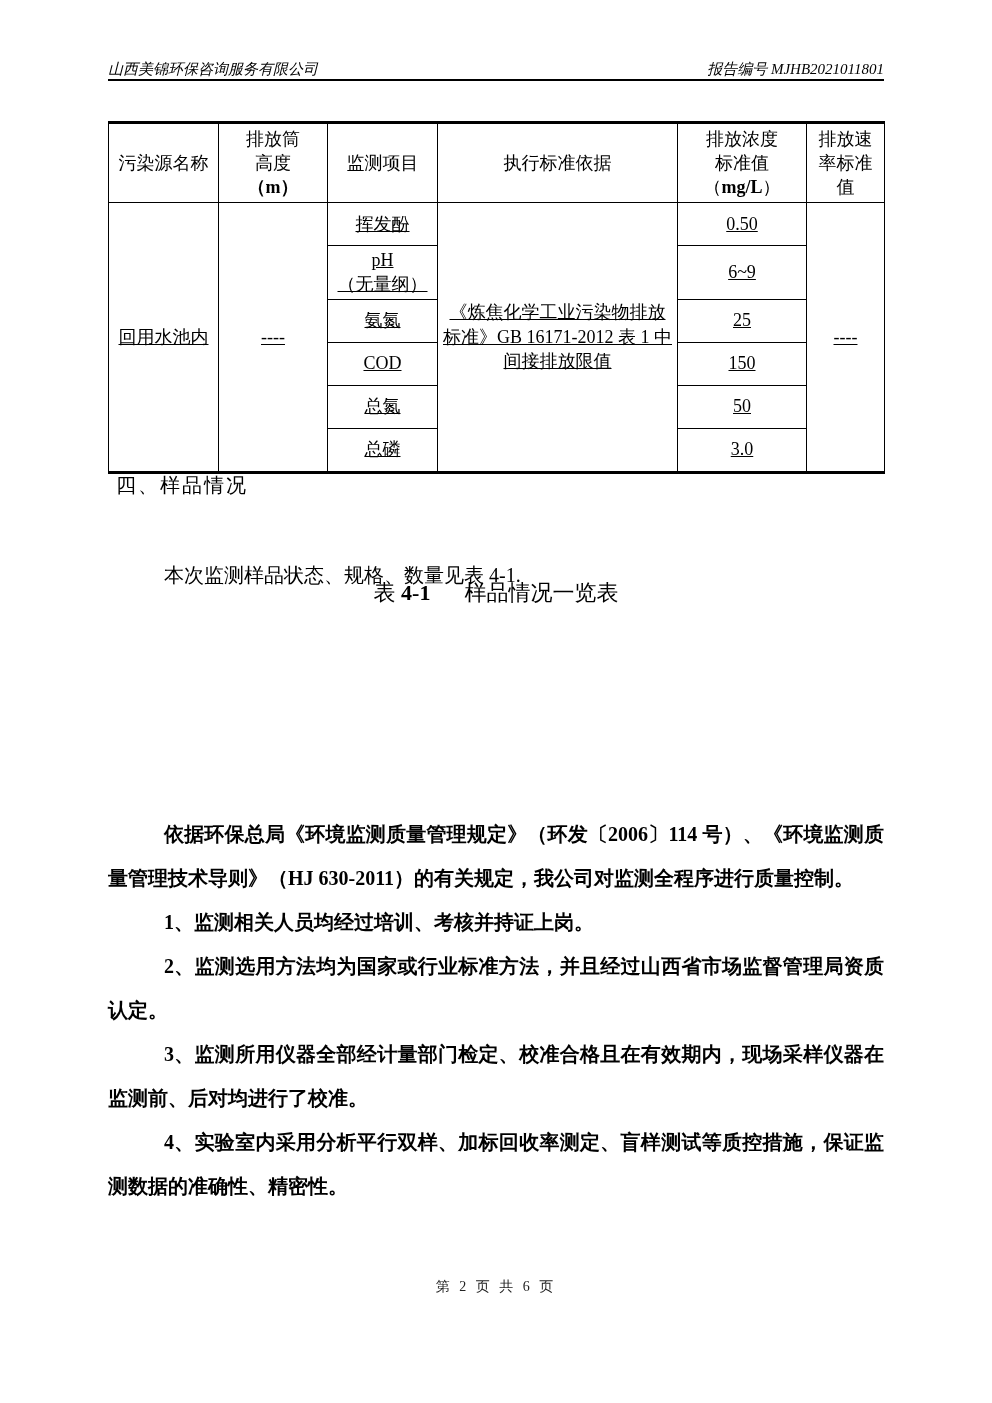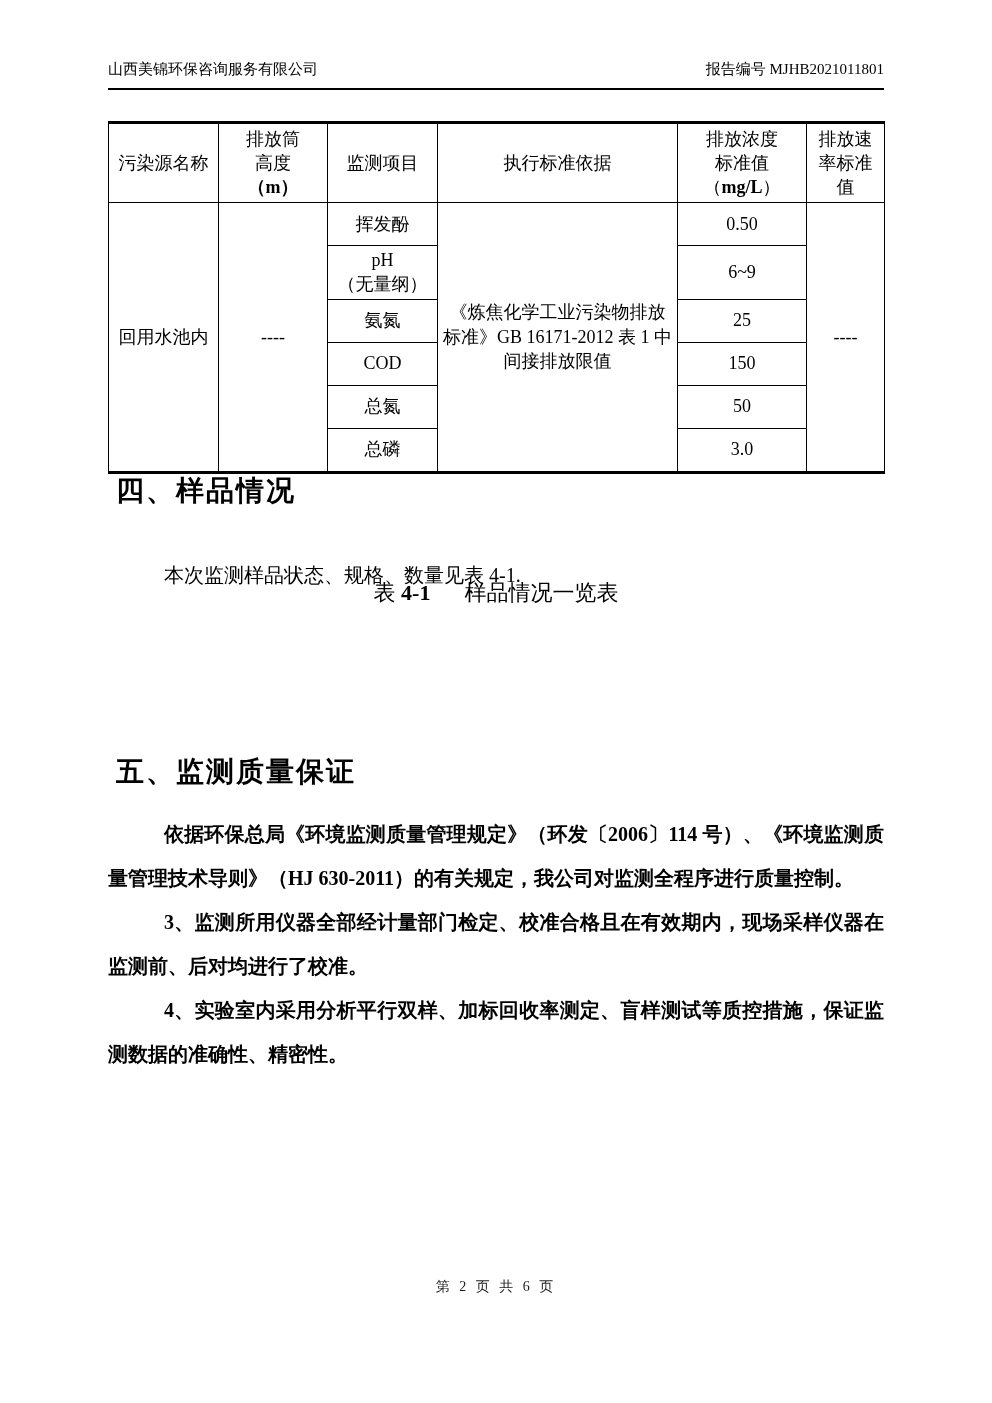--- a/index.html
+++ b/index.html
@@ -13,22 +13,22 @@
     font-family: "Liberation Serif", "DejaVu Serif", serif;
   }
   
   .page-header {
     position: absolute;
     top: 60px; left: 108px; width: 776px;
     display: flex;
     justify-content: space-between;
     align-items: flex-start;
     font-size: 15px;
-    padding-bottom: 9px;
     border-bottom: 2px solid #000;
+    font-style: italic;
   }
   
   table { border-collapse: collapse; table-layout: fixed; }
   .doc-table {
     position: absolute;
     left: 108px;
     width: 776px;
     border-top: 3px solid #000;
     border-bottom: 3px solid #000;
     border-left: 1px solid #000;
@@ -38,35 +38,34 @@
   .doc-table th, .doc-table td {
     border: 1px solid #000;
     text-align: center;
     vertical-align: middle;
     font-weight: normal;
     padding: 2px 4px;
     line-height: 1.35;
   }
   #table1 { top: 121px; }
   #table1 .hdr th { height: 74px; }
-  #table1 .item-row td { height: 38px; }
+  #table1 .item-row td { height: 38px; text-decoration: underline; }
   #table2 { top: 616px; }
   #table2 .hdr th { height: 32px; }
   #table2 .data-row td { height: 36px; }
   .pre { white-space: pre-line; }
   .bold { font-weight: bold; }
   .block { display: block; }
   .standard-cell { padding: 0 16px; line-height: 1.6; }
   
   .section-title {
     position: absolute;
     left: 116px;
-    font-size: 28px;
+    font-size: 20px;
     letter-spacing: 2px;
-    font-weight: bold;
   }
   #sec4-title { top: 472px; }
   #sec5-title { top: 753px; }
   .intro-para {
     position: absolute;
     top: 542px; left: 108px; width: 776px;
     font-size: 20px;
     text-indent: 56px;
   }
   .table-caption {
@@ -164,22 +163,23 @@
   </tbody>
     </table>
 
   <div id="sec4-title" class="section-title">四、样品情况</div>
   <p class="intro-para">本次监测样品状态、规格、数量见表 4-1.</p>
   <div class="table-caption">
     <span>表 </span><span class="bold">4-1</span><span class="cap-title">样品情况一览表</span>
   </div>
 
 
-  <div id="sec5-title" class="section-title">五、监测质量保证</div>
   <div class="body-block">
     <p>依据环保总局《环境监测质量管理规定》（环发〔2006〕114 号）、《环境监测质量管理技术导则》（HJ 630-2011）的有关规定，我公司对监测全程序进行质量控制。</p>
+    <p>1、监测相关人员均经过培训、考核并持证上岗。</p>
+    <p>2、监测选用方法均为国家或行业标准方法，并且经过山西省市场监督管理局资质认定。</p>
     <p>3、监测所用仪器全部经计量部门检定、校准合格且在有效期内，现场采样仪器在监测前、后对均进行了校准。</p>
     <p>4、实验室内采用分析平行双样、加标回收率测定、盲样测试等质控措施，保证监测数据的准确性、精密性。</p>
   </div>
 
   <div class="page-footer">第 2 页 共 6 页</div>
 
 </div>
 
 </body></html>

